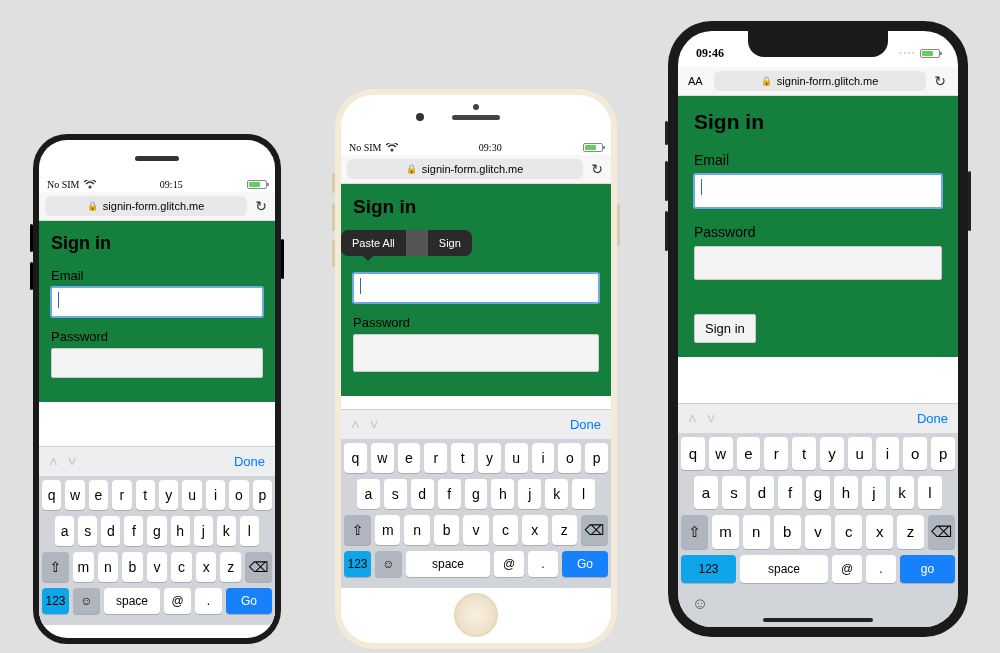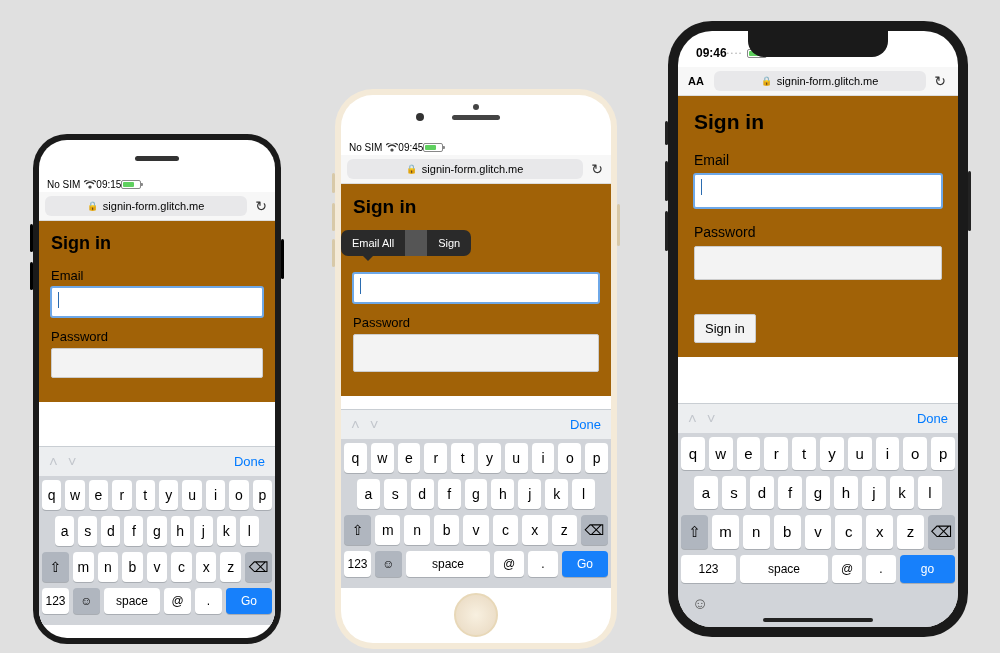--- a/index.html
+++ b/index.html
@@ -39,39 +39,39 @@
 .p3 .btn-side { position: absolute; background: #222; border-radius: 2px; }
 .p3 .btn-l1 { left: -3px; top: 100px; width: 3px; height: 24px; }
 .p3 .btn-l2 { left: -3px; top: 140px; width: 3px; height: 40px; }
 .p3 .btn-l3 { left: -3px; top: 190px; width: 3px; height: 40px; }
 .p3 .btn-r { right: -3px; top: 150px; width: 3px; height: 60px; }
 .p3 .screen { width: 100%; height: 100%; background: #fff; border-radius: 34px; overflow: hidden; position: relative; }
 .p3 .notch { position: absolute; top: 0; left: 50%; transform: translateX(-50%); width: 140px; height: 26px; background: #1a1a1a; border-radius: 0 0 16px 16px; z-index: 10; }
 .p3 .content { position: absolute; top: 0; left: 0; right: 0; bottom: 0; }
 
 
-.status { display: flex; align-items: center; padding: 3px 8px 0; font-size: 10px; height: 18px; color: #000; }
+.status { display: flex; align-items: center; justify-content: space-between; padding: 3px 8px 0; font-size: 10px; height: 18px; color: #000; font-family: Liberation Serif, serif; }
 .status .left, .status .right { display: flex; align-items: center; gap: 4px; }
 .p3 .status { padding: 8px 18px 0; height: 36px; font-size: 12px; font-weight: 600; }
 .wifi { width: 12px; height: 9px; }
 .batt { width: 20px; height: 9px; border: 1px solid #888; border-radius: 2px; position: relative; }
 .batt::before { content:""; position:absolute; left:1px; top:1px; bottom:1px; width:60%; background:#5fd05f; border-radius:1px; }
 .batt::after { content:""; position:absolute; right:-3px; top:2px; width:2px; height:3px; background:#888; border-radius:0 1px 1px 0; }
 .dots4 { font-size: 6px; letter-spacing: 2px; color: #bbb; }
 
 
 .urlbar { display: flex; align-items: center; gap: 6px; padding: 4px 6px; background: #f7f7f7; border-bottom: 1px solid #ddd; }
 .url-pill { flex: 1; background: #e8e8ea; border-radius: 6px; padding: 4px 8px; font-size: 11px; display: flex; align-items: center; justify-content: center; gap: 4px; color: #000; }
 .reload { width: 16px; text-align: center; color: #333; font-size: 14px; }
 .p3 .urlbar { padding: 4px 10px; }
-.p3 .aa { font-size: 11px; font-weight: 700; width: 20px; }
+.p3 .aa { font-size: 11px; font-weight: 400; width: 20px; }
 .lock { font-size: 9px; }
 
 
-.page { padding: 12px 12px; background: #a16207; }
+.page { padding: 12px 12px; background: #15803d; }
 .page h1 { font-size: 18px; font-weight: 700; margin-bottom: 14px; }
 .page label { display: block; font-size: 13px; margin-bottom: 4px; }
 .page .input { width: 100%; height: 30px; background: #f3f3f3; border: 1px solid #ccc; border-radius: 2px; margin-bottom: 12px; padding: 4px 6px; font-size: 12px; position: relative; }
 .page .input.focus { border: 1px solid #6ea8e8; box-shadow: 0 0 0 1px #6ea8e8; background: #fff; }
 .page .cursor { width: 1px; height: 16px; background: #2b6cb0; display: inline-block; vertical-align: middle; }
 .page .submit { display: inline-block; padding: 6px 10px; border: 1px solid #ccc; background: #f3f3f3; font-size: 13px; border-radius: 2px; }
 
 .p2 .page h1 { font-size: 19px; }
 .p3 .page { padding: 14px 16px; }
 .p3 .page h1 { font-size: 21px; margin-bottom: 18px; }
@@ -90,21 +90,21 @@
 .kb-bar .chev { color: #c2c6cc; font-size: 15px; display: flex; gap: 10px; }
 .kb-bar .done { color: #007aff; font-size: 13px; font-weight: 500; }
 .kb-rows { padding: 4px 3px 5px; }
 .krow { display: flex; gap: 4px; margin-bottom: 6px; justify-content: center; }
 .key { flex: 1; background: #fff; border-radius: 4px; text-align: center; padding: 7px 0; font-size: 14px; box-shadow: 0 1px 0 #a9adb3; color: #000; }
 .key.fn { background: #b0b6bf; color: #000; flex: 0 0 27px; display: flex; align-items: center; justify-content: center; }
 .key.go { background: #1780fb; color: #fff; flex: 0 0 46px; font-size: 12px; }
 .key.space { flex: 3; font-size: 12px; }
 .krow.r2 { padding: 0 13px; }
 .krow.r4 .key { padding: 6px 0; font-size: 12px; }
-.key.n123 { flex: 0 0 27px; font-size: 11px; background: #ffffff; }
+.key.n123 { flex: 0 0 27px; font-size: 11px; background: #0ea5e9; }
 .key.emoji { flex: 0 0 27px; background: #b0b6bf; }
 
 .p3 .kb { border-radius: 0; }
 .p3 .kb-rows { padding: 4px 3px 2px; }
 .p3 .key { padding: 8px 0; font-size: 15px; }
 .p3 .krow.r4 .key { padding: 7px 0; }
 .p3 .krow.r4 .key.n123 { flex: 0 0 55px; font-size: 12px; }
 .p3 .krow.r4 .key.space { flex: 2.5; }
 .p3 .krow.r4 .key.go { flex: 0 0 55px; }
 .p3 .kb-foot { display: flex; padding: 4px 14px 14px; }
@@ -218,40 +218,40 @@
         <div class="cam"></div>
         <div class="earpiece"></div>
     <div class="content">
       <div class="status">
         <div class="left">
               <span>No SIM</span>
           <svg class="wifi" viewBox="0 0 12 9">
                 <path d="M6 8 A1 1 0 1 0 6 6 A1 1 0 0 0 6 8 M2 4 Q6 0 10 4 M0 2 Q6 -3 12 2" stroke="#333" stroke-width="1.2" fill="none"></path>
               </svg>
         </div>
-        <span>09:45</span>
+        <span>09:30</span>
         <div class="right">
               <span class="batt"></span>
             </div>
       </div>
       <div class="urlbar">
         <div class="url-pill">
           <span class="lock">🔒</span>
           <span>signin-form.glitch.me</span>
         </div>
         <span class="reload">↻</span>
       </div>
       <div class="page" style="position:relative">
         <h1>Sign in</h1>
         <label style="visibility:hidden">Email</label>
         <div class="input focus" style="margin-top:26px"><span class="cursor"></span></div>
         <label>Password</label>
         <div class="input" style="height:38px"></div>
         <div class="ctx" style="top:46px;left:0">
-          <span>Email All</span>
+          <span>Paste All</span>
           <span class="div"></span>
           <span>Sign</span>
         </div>
       </div>
       <div class="kb">
         <div class="kb-bar">
           <div class="chev">
                 <span>˄</span>
                 <span>˅</span>
               </div>

